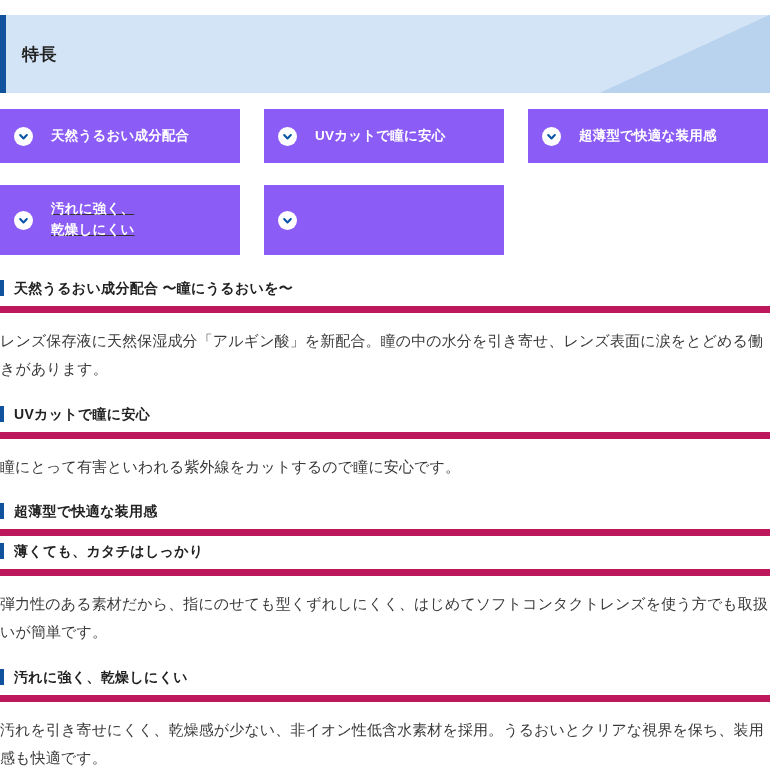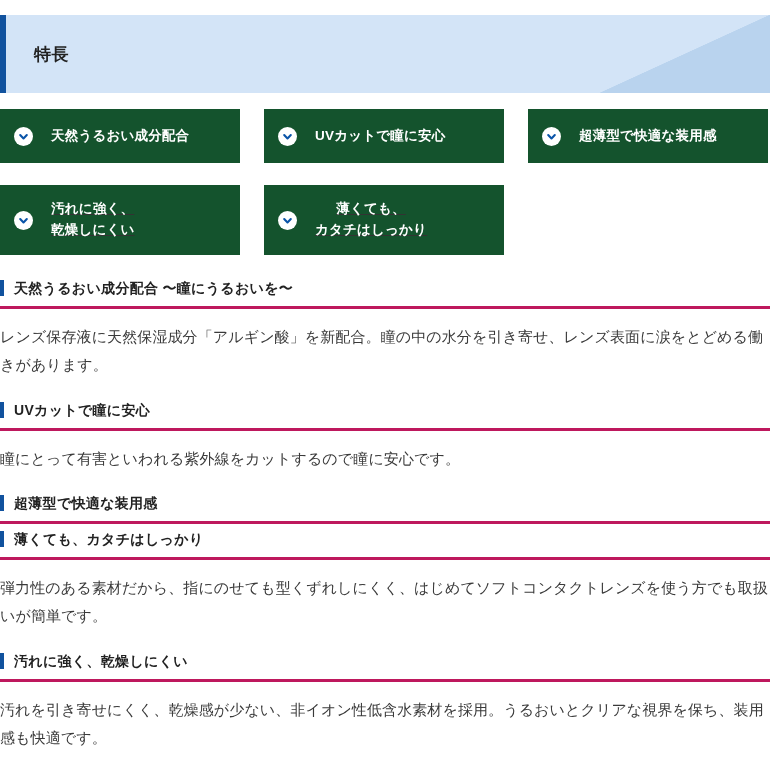--- a/index.html
+++ b/index.html
@@ -43,21 +43,21 @@
   .header-band .accent-bar {
     position: absolute;
     left: 0;
     top: 0;
     width: 6px;
     height: 78px;
     background: #11529e;
   }
   .header-title {
     position: absolute;
-    left: 34px;
+    left: 22px;
     top: 0;
     height: 78px;
     display: flex;
     align-items: center;
     font-size: 17px;
     font-weight: bold;
     color: #222222;
     letter-spacing: 0.5px;
   }
 
@@ -68,27 +68,26 @@
     display: flex;
     flex-wrap: wrap;
     gap: 22px 24px;
     width: 770px;
     box-sizing: border-box;
   }
   .feature-btn {
     position: relative;
     width: 240px;
     min-height: 54px;
-    background: #14532d;
+    background: #8b5cf6;
     display: flex;
     align-items: center;
     box-sizing: border-box;
     padding: 8px 10px 8px 14px;
     cursor: pointer;
-    text-align: center;
   }
   .feature-btn.tall {
     min-height: 70px;
     text-decoration: underline;
   }
   .feature-btn:nth-child(3n+1) {
     margin-left: 0;
   }
   .chev-circle {
     flex: 0 0 auto;
@@ -118,21 +117,21 @@
     margin-top: 18px;
     width: 770px;
   }
   .section {
     width: 770px;
     box-sizing: border-box;
   }
   .section-head {
     position: relative;
     padding: 6px 14px 8px 14px;
-    border-bottom: 3px solid #be185d;
+    border-bottom: 7px solid #be185d;
   }
   .section-head .head-bar {
     position: absolute;
     left: 0;
     top: 7px;
     width: 4px;
     height: 16px;
     background: #11529e;
   }
   .section-head .head-text {
@@ -198,22 +197,20 @@
       <span class="feature-label">汚れに強く、
 乾燥しにくい</span>
     </div>
 
     <div class="feature-btn tall">
       <span class="chev-circle">
         <svg width="13" height="13" viewBox="0 0 13 13" aria-hidden="true">
           <path d="M3.2 5.0 L6.5 8.4 L9.8 5.0" fill="none" stroke="#0a54a8" stroke-width="2.1" stroke-linecap="round" stroke-linejoin="round"></path>
         </svg>
       </span>
-      <span class="feature-label">薄くても、
-カタチはしっかり</span>
     </div>
 
   </div>
 
   <div class="sections">
 
     <div class="section">
       <div class="section-head">
         <span class="head-bar"></span>
         <span class="head-text">天然うるおい成分配合 〜瞳にうるおいを〜</span>

